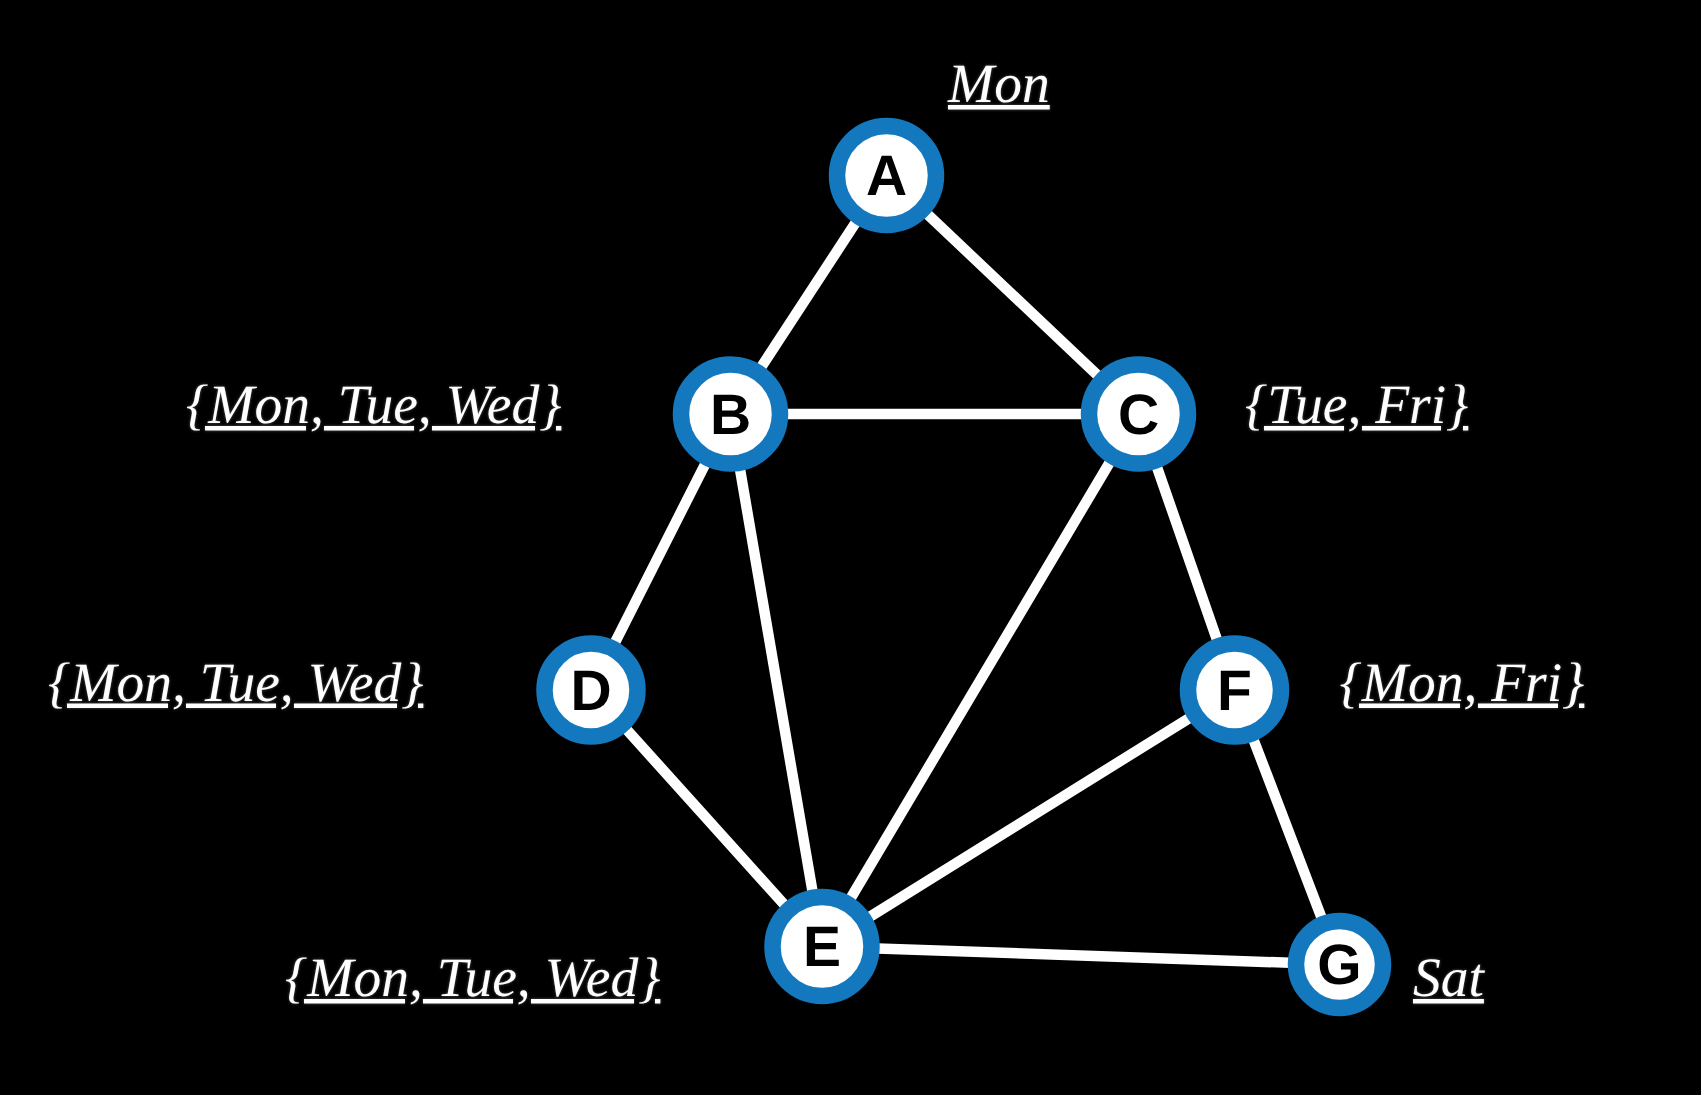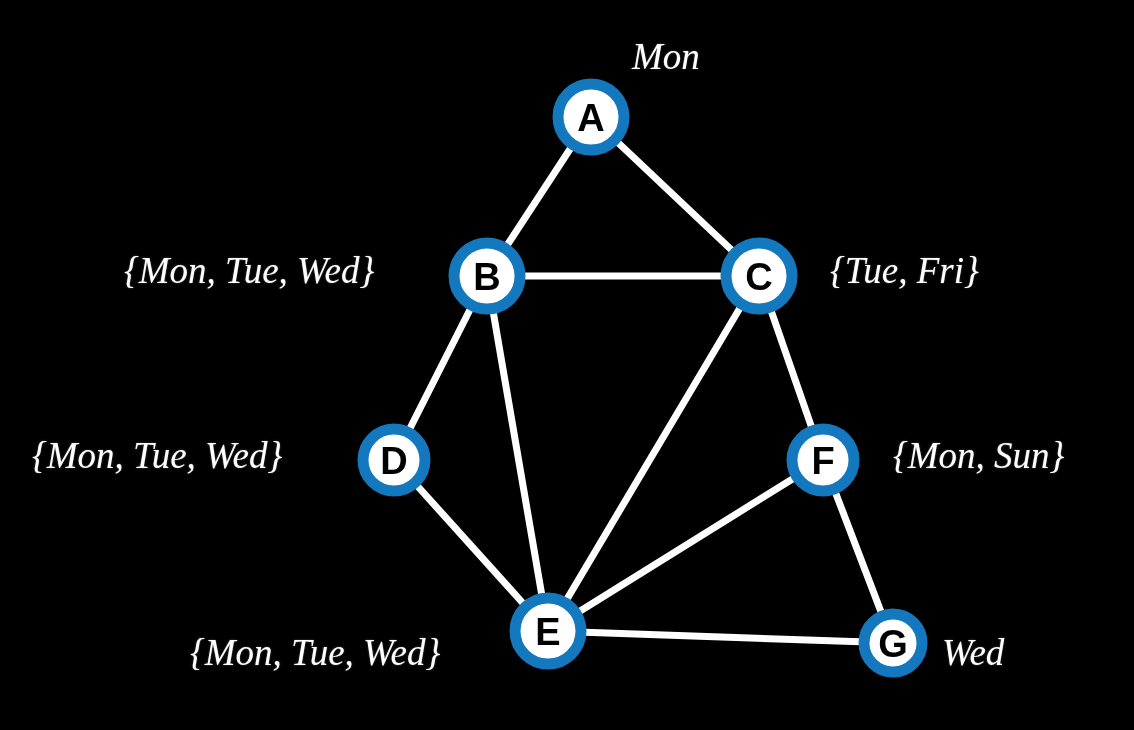--- a/index.html
+++ b/index.html
@@ -45,21 +45,21 @@
   .domain-label {
     position: absolute;
     color: #ffffff;
     font-family: "Liberation Serif", "DejaVu Serif", serif;
     font-style: italic;
     font-size: 37px;
     line-height: 1;
     white-space: nowrap;
     text-shadow: 0 0 2px rgba(255,255,255,0.35);
   }
-  .label-right { text-align: center; }
+  .label-right { text-align: center; text-decoration: underline; }
 </style>
 </head>
 <body>
 
 <div id="stage">
 
   <svg id="graph-svg" viewBox="0 0 1134 730">
     <g id="edges-group">
         <line x1="570.7465268465118" y1="147.96444453273676" x2="507.2534731534882" y2="245.03555546726324" class="edge-line" stroke="#ffffff"></line>
         <line x1="617.8728557929614" y1="142.43323851833853" x2="732.1271442070386" y2="250.56676148166147" class="edge-line" stroke="#ffffff"></line>
@@ -103,18 +103,18 @@
           <text x="893" y="644" class="node-letter" fill="#000000" font-size="34">G</text>
         </g>
       </g>
   </svg>
 
   <div id="labels-layer">
       <div class="domain-label label-right" style="left: 632px; top: 38px; color: rgb(255, 255, 255);">Mon</div>
       <div class="domain-label label-right" style="left: 124px; top: 252px; color: rgb(255, 255, 255);">{Mon, Tue, Wed}</div>
       <div class="domain-label label-right" style="left: 830px; top: 252px; color: rgb(255, 255, 255);">{Tue, Fri}</div>
       <div class="domain-label label-right" style="left: 32px; top: 437px; color: rgb(255, 255, 255);">{Mon, Tue, Wed}</div>
-      <div class="domain-label label-right" style="left: 893px; top: 437px; color: rgb(255, 255, 255);">{Mon, Sun}</div>
+      <div class="domain-label label-right" style="left: 893px; top: 437px; color: rgb(255, 255, 255);">{Mon, Fri}</div>
       <div class="domain-label label-right" style="left: 190px; top: 634px; color: rgb(255, 255, 255);">{Mon, Tue, Wed}</div>
-      <div class="domain-label label-right" style="left: 942px; top: 634px; color: rgb(255, 255, 255);">Wed</div>
+      <div class="domain-label label-right" style="left: 942px; top: 634px; color: rgb(255, 255, 255);">Sat</div>
     </div>
 
 </div>
 
 </body></html>

